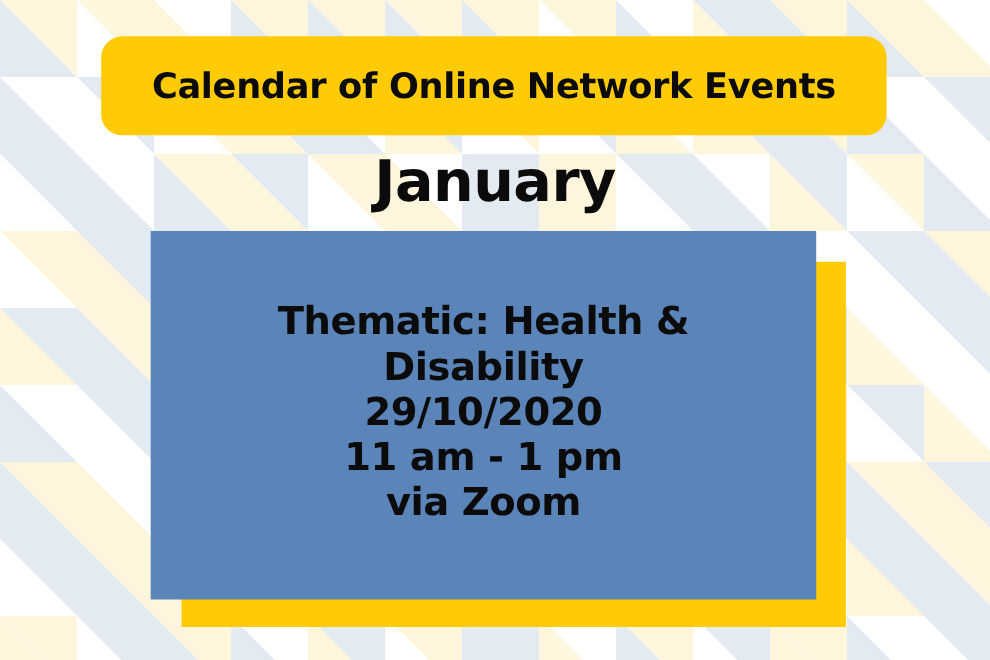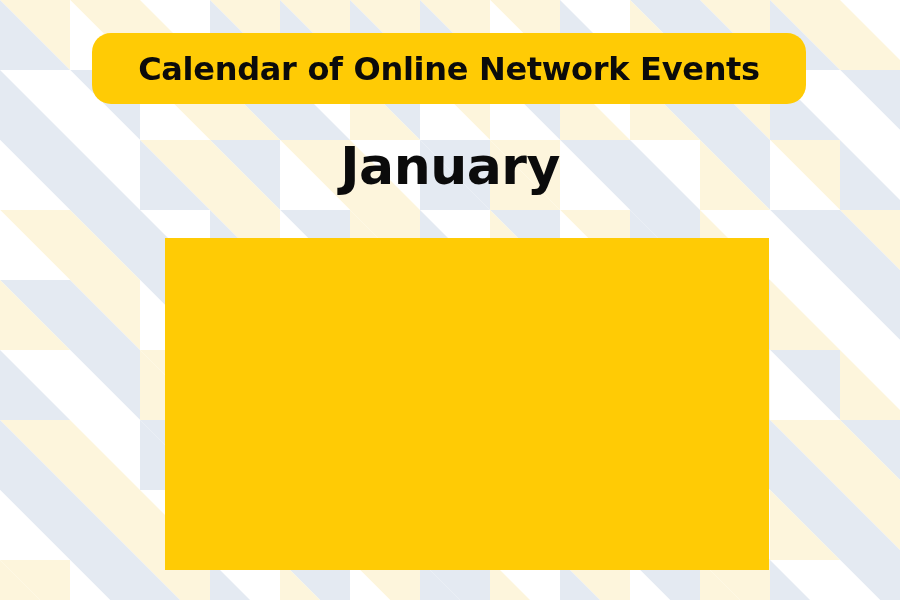--- a/index.html
+++ b/index.html
@@ -337,20 +337,26 @@
       <polygon points="700,560 770,560 770,630" fill="#FDF5DC"></polygon>
       <polygon points="700,560 770,630 700,630" fill="#FDF5DC"></polygon>
       <polygon points="770,560 840,560 840,630" fill="#FFFFFF"></polygon>
       <polygon points="770,560 840,630 770,630" fill="#E4EAF2"></polygon>
       <polygon points="840,560 910,560 910,630" fill="#E4EAF2"></polygon>
       <polygon points="840,560 910,630 840,630" fill="#FFFFFF"></polygon>
     </svg>
 
   <div id="accent-block" style="left: 165px; top: 238px; width: 604px; height: 332px; background: rgb(255, 203, 5);"></div>
 
-
-  <div id="title-banner" style="left: 92px; top: 33px; width: 714px; height: 71px; background: rgb(255, 203, 5); border-radius: 19px;">
+  <div id="event-card" style="left: 137px; top: 210px; width: 605px; height: 335px; background: rgb(91, 132, 184);">
+    <div class="card-line wrap" style="color: rgb(11, 11, 11);">Thematic: Health &amp; Disability</div>
+    <div class="card-line" style="color: rgb(11, 11, 11);">29/10/2020</div>
+    <div class="card-line" style="color: rgb(11, 11, 11);">11 am - 1 pm</div>
+    <div class="card-line" style="color: rgb(11, 11, 11);">via Zoom</div>
+  </div>
+
+  <div id="title-banner" style="left: 92px; top: 33px; width: 714px; height: 90px; background: rgb(255, 203, 5); border-radius: 19px;">
     <span id="title-banner-text" style="color: rgb(11, 11, 11);">Calendar of Online Network Events</span>
   </div>
 
   <div id="month-heading" style="top: 140px; color: rgb(11, 11, 11);">January</div>
 
 </div>
 
 </body></html>

